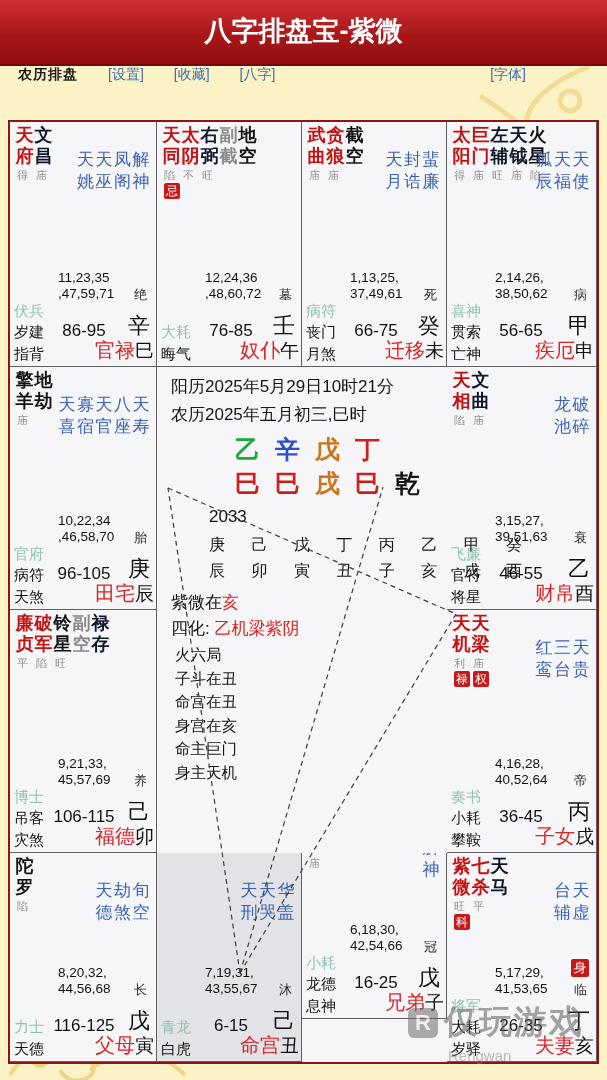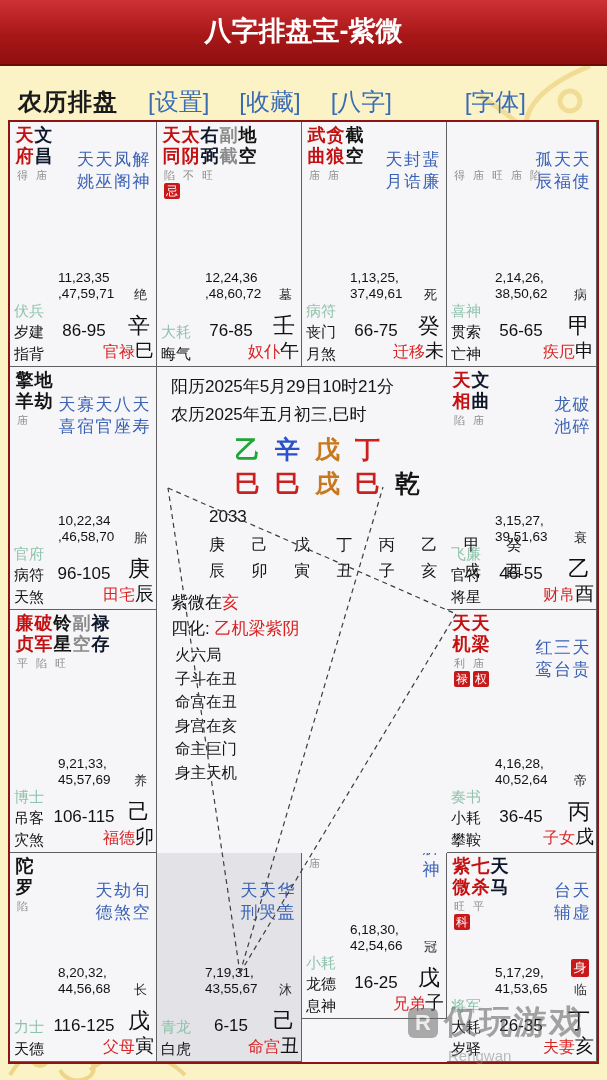--- a/index.html
+++ b/index.html
@@ -26,21 +26,21 @@
     clip-path:polygon(15px 0,100% 0,100% 100%,15px 100%,0 50%);
     color:#fff;font-size:20px;padding-left:10px;box-sizing:border-box;
   }
   .title{
     position:absolute;left:0;top:0;width:100%;height:64px;line-height:62px;
     text-align:center;color:#fff;font-size:27px;font-weight:bold;pointer-events:none;
   }
   
   .toolbar{
     position:absolute;left:0;top:66px;width:546px;height:52px;z-index:4;
-    display:flex;align-items:flex-end;font-size:24px;color:#1a1a1a;
+    display:flex;align-items:flex-start;font-size:14px;color:#1a1a1a;
   }
   .toolbar .mode{margin-left:18px;font-weight:bold;letter-spacing:1px;}
   .toolbar .lnk{color:#3a6cb4;margin-left:30px;cursor:pointer;}
   .toolbar .lnk.font{position:absolute;right:20px;margin-left:0;}
   
   .deco{position:absolute;z-index:1;pointer-events:none;opacity:.85;}
   
   .grid{
     position:absolute;left:8px;top:120px;width:591px;height:944px;z-index:2;
     border:2px solid #8c1414;box-sizing:border-box;background:#f6f6f8;
@@ -57,21 +57,21 @@
   .cell .badges{position:absolute;top:61px;left:7px;display:flex;gap:3px;}
   .badge{width:16px;height:16px;background:#c8181a;color:#fff;font-size:12px;line-height:16px;text-align:center;border-radius:2px;}
   .cell .minors{position:absolute;top:27px;right:5px;text-align:right;font-size:17px;color:#3b62b5;line-height:22px;letter-spacing:1.5px;}
   .cell .nums{position:absolute;bottom:64px;left:48px;font-size:13.5px;color:#111;line-height:16px;}
   .cell .age{position:absolute;bottom:25px;left:28px;width:92px;text-align:center;font-size:17px;color:#111;}
   .cell .left-labels{position:absolute;bottom:2px;left:4px;font-size:15px;line-height:21.5px;color:#141414;}
   .cell .left-labels .g{color:#8fc3ab;}
   .cell .stage{position:absolute;bottom:62px;right:9px;font-size:13px;color:#2a2a2a;}
   .cell .stem{position:absolute;bottom:25px;right:6px;font-size:22px;color:#101010;}
   .cell .pal-row{position:absolute;bottom:2px;right:2px;white-space:nowrap;}
-  .cell .pal{color:#d92424;font-size:16px;}
+  .cell .pal{color:#d92424;font-size:20px;}
   .cell .branch{color:#101010;font-size:19px;}
   .cell .body-badge{position:absolute;right:7px;bottom:84px;width:18px;height:18px;background:#c8181a;color:#fff;font-size:13px;line-height:18px;text-align:center;border-radius:2px;}
   
   .center{position:absolute;left:147px;top:245px;width:290px;height:486px;background:#f6f6f8;z-index:1;}
   .center .line{position:absolute;left:14px;font-size:17px;color:#141414;white-space:nowrap;}
   .bazi{position:absolute;left:78px;display:flex;gap:15px;font-size:25px;font-weight:bold;}
   .dec{position:absolute;left:52px;font-size:16px;color:#141414;letter-spacing:11px;white-space:nowrap;}
   .feat{position:absolute;left:18px;top:276px;font-size:15.5px;color:#141414;line-height:23.5px;}
   .red-t{color:#d92424;}
   
@@ -227,20 +227,27 @@
         <div class="g">病符</div>
         <div>丧门</div>
         <div>月煞</div>
       </div>
       <div class="age">66-75</div>
       <div class="stage">死</div>
       <div class="stem">癸</div>
       <div class="pal-row"><span class="pal">迁移</span><span class="branch">未</span></div>
     </div>
     <div class="cell" style="left: 437px; top: 0px; width: 150px; height: 245px;">
+      <div class="stars">
+        <div class="star c-red">太阳</div>
+        <div class="star c-red">巨门</div>
+        <div class="star c-purple">左辅</div>
+        <div class="star c-purple">天钺</div>
+        <div class="star c-black">火星</div>
+      </div>
       <div class="bright">得庙旺庙陷</div>
       <div class="minors">
         <div>孤天天</div>
         <div>辰福使</div>
       </div>
       <div class="nums">
         <div>2,14,26,</div>
         <div>38,50,62</div>
       </div>
       <div class="left-labels">

